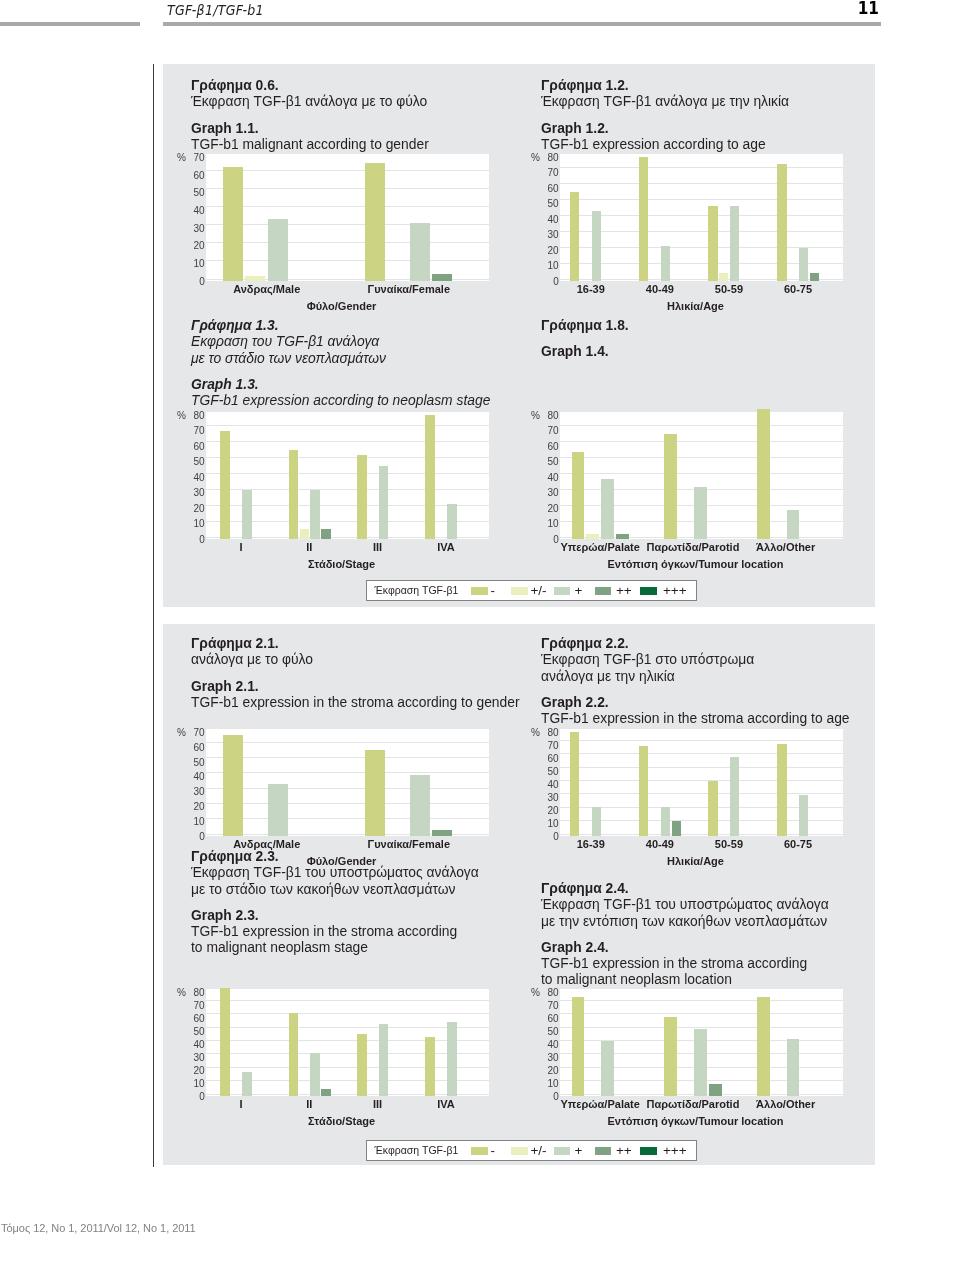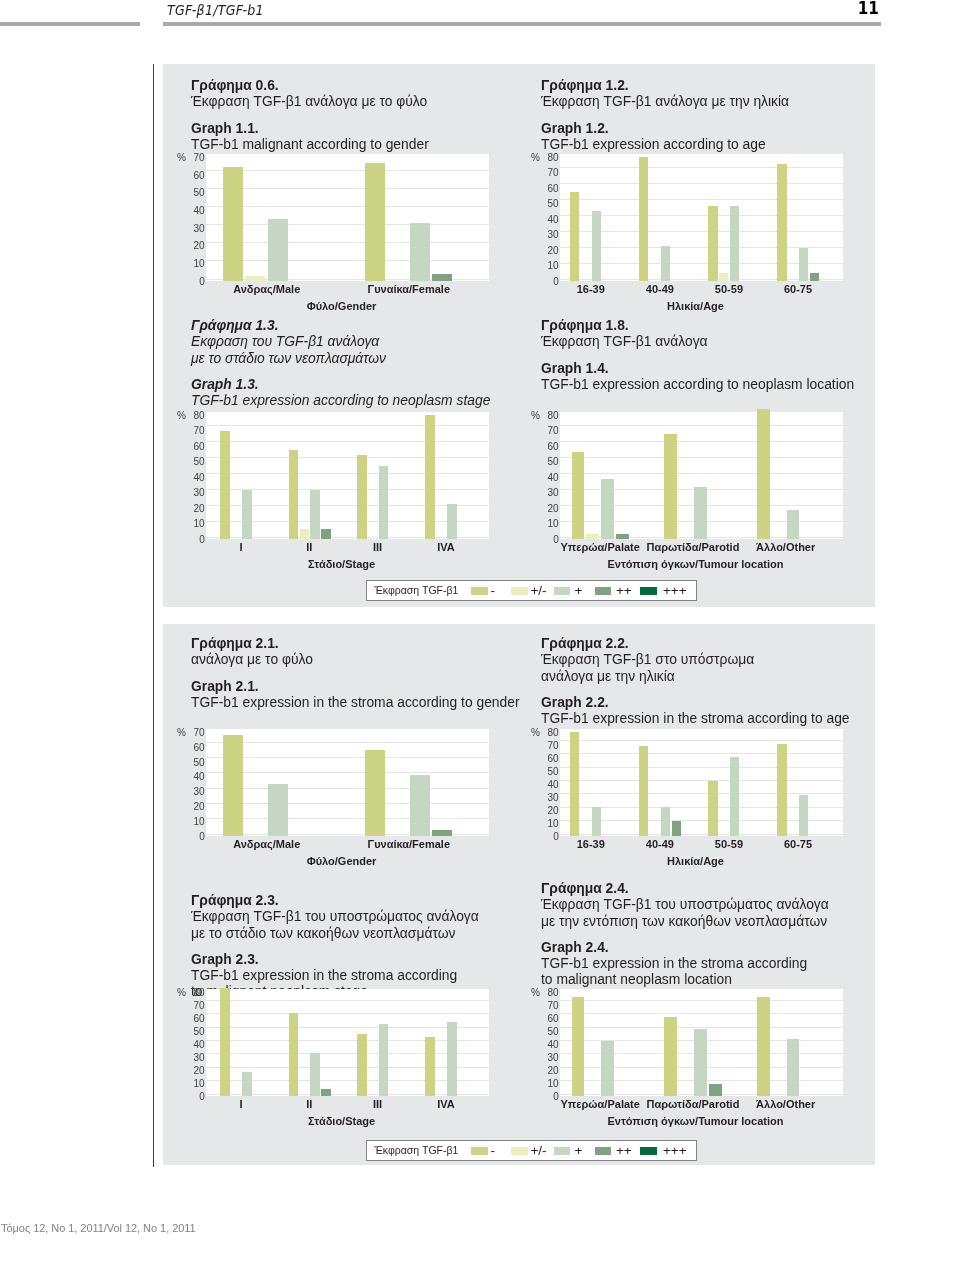--- a/index.html
+++ b/index.html
@@ -174,23 +174,21 @@
     <div class="ytick" style="left: 184.7px; width: 20px; top: 503.8px;">20</div>
     <div class="ytick" style="left: 184.7px; width: 20px; top: 519.3px;">10</div>
     <div class="ytick" style="left: 184.7px; width: 20px; top: 534.8px;">0</div>
     <div class="xtick" style="left: 141px; width: 200px; top: 542px;">I</div>
     <div class="xtick" style="left: 209.3px; width: 200px; top: 542px;">II</div>
     <div class="xtick" style="left: 277.6px; width: 200px; top: 542px;">III</div>
     <div class="xtick" style="left: 345.9px; width: 200px; top: 542px;">IVA</div>
     <div class="xaxisname" style="left: 191.5px; width: 300px; top: 559.1px;">Στάδιο/Stage</div>
     <div class="chart ttl" style="left: 541px; top: 317px;">
       <div class="b">Γράφημα 1.8.</div>
-      <div class="n">Έκφραση TGF-β1 ανάλογα</div>
       <div class="b en">Graph 1.4.</div>
-      <div class="n">TGF-b1 expression according to neoplasm location</div>
     </div>
     <div class="plot" style="left: 560px; top: 412px; width: 283px; height: 127px;">
       <div class="grid" style="top: 13.375px; background: rgb(228, 228, 230);"></div>
       <div class="grid" style="top: 29.25px; background: rgb(228, 228, 230);"></div>
       <div class="grid" style="top: 45.125px; background: rgb(228, 228, 230);"></div>
       <div class="grid" style="top: 61px; background: rgb(228, 228, 230);"></div>
       <div class="grid" style="top: 76.875px; background: rgb(228, 228, 230);"></div>
       <div class="grid" style="top: 92.75px; background: rgb(228, 228, 230);"></div>
       <div class="grid" style="top: 108.625px; background: rgb(228, 228, 230);"></div>
       <div class="grid" style="top: 124.5px; background: rgb(228, 228, 230);"></div>
@@ -283,21 +281,21 @@
     <div class="ytick" style="left: 538.7px; width: 20px; top: 779.8px;">40</div>
     <div class="ytick" style="left: 538.7px; width: 20px; top: 792.8px;">30</div>
     <div class="ytick" style="left: 538.7px; width: 20px; top: 805.8px;">20</div>
     <div class="ytick" style="left: 538.7px; width: 20px; top: 818.8px;">10</div>
     <div class="ytick" style="left: 538.7px; width: 20px; top: 831.8px;">0</div>
     <div class="xtick" style="left: 490.8px; width: 200px; top: 839px;">16-39</div>
     <div class="xtick" style="left: 559.87px; width: 200px; top: 839px;">40-49</div>
     <div class="xtick" style="left: 628.94px; width: 200px; top: 839px;">50-59</div>
     <div class="xtick" style="left: 698.01px; width: 200px; top: 839px;">60-75</div>
     <div class="xaxisname" style="left: 545.5px; width: 300px; top: 856.1px;">Ηλικία/Age</div>
-    <div class="chart ttl" style="left: 191px; top: 892px;">
+    <div class="chart ttl" style="left: 191px; top: 848px;">
       <div class="b">Γράφημα 2.3.</div>
       <div class="n">Έκφραση TGF-β1 του υποστρώματος ανάλογα</div>
       <div class="n">με το στάδιο των κακοήθων νεοπλασμάτων</div>
       <div class="b en">Graph 2.3.</div>
       <div class="n">TGF-b1 expression in the stroma according</div>
       <div class="n">to malignant neoplasm stage</div>
     </div>
     <div class="plot" style="left: 206px; top: 989px; width: 283px; height: 107px;">
       <div class="grid" style="top: 10.875px; background: rgb(228, 228, 230);"></div>
       <div class="grid" style="top: 24.25px; background: rgb(228, 228, 230);"></div>

